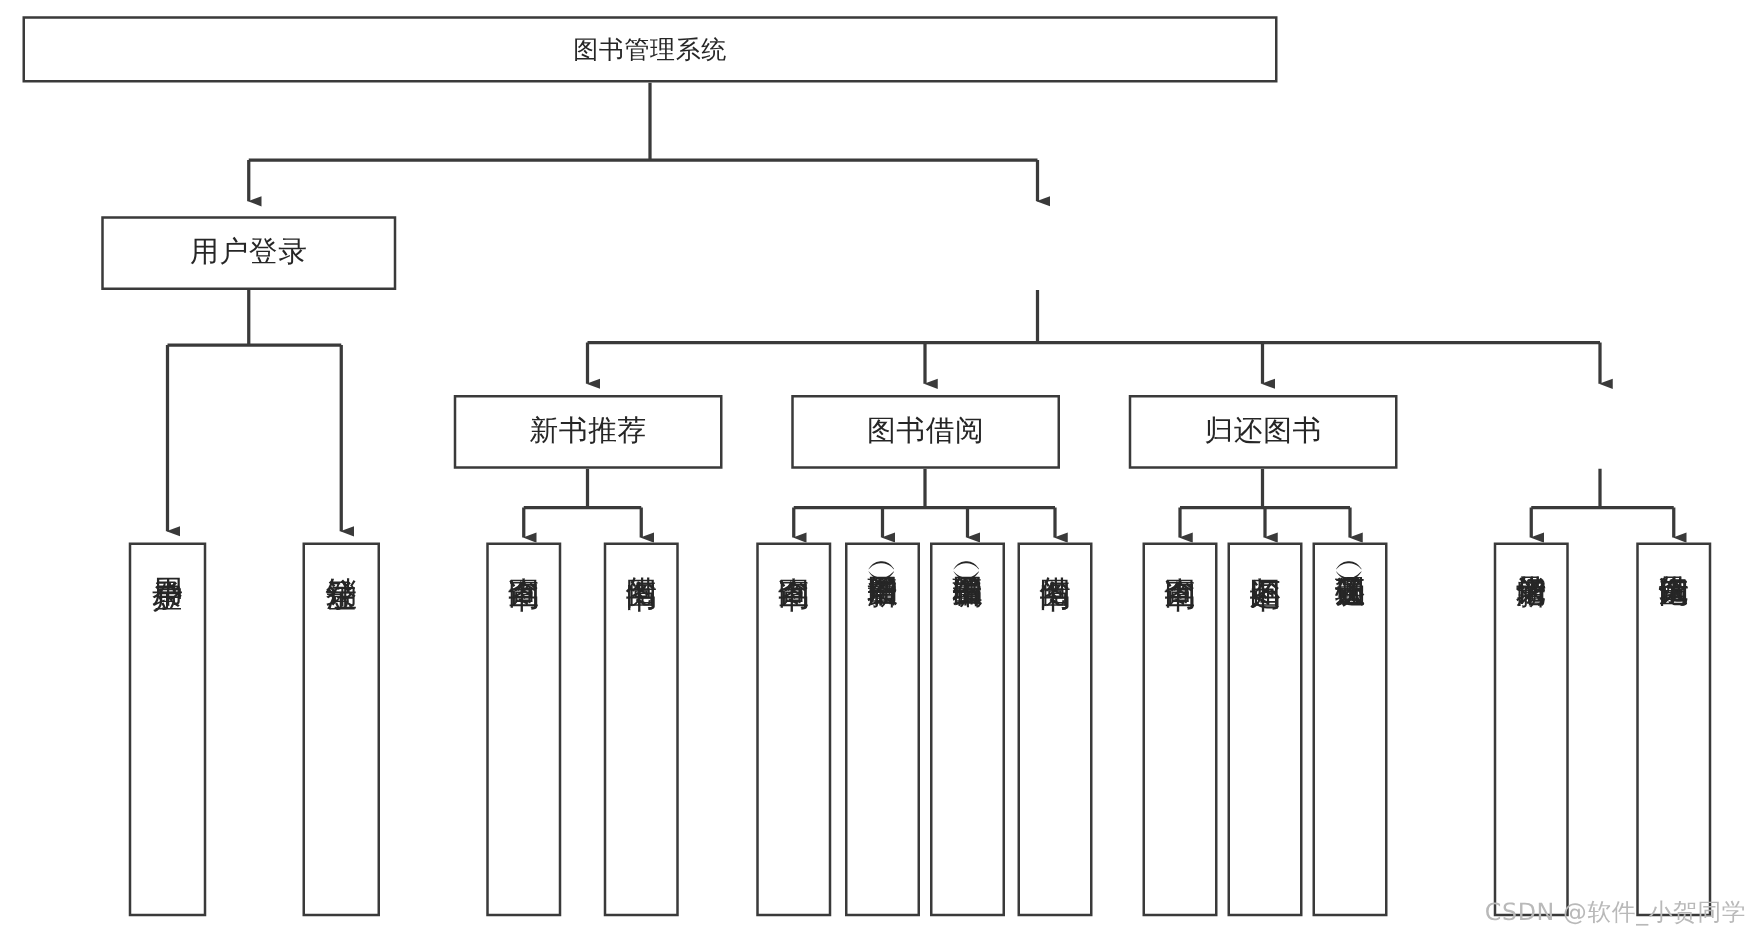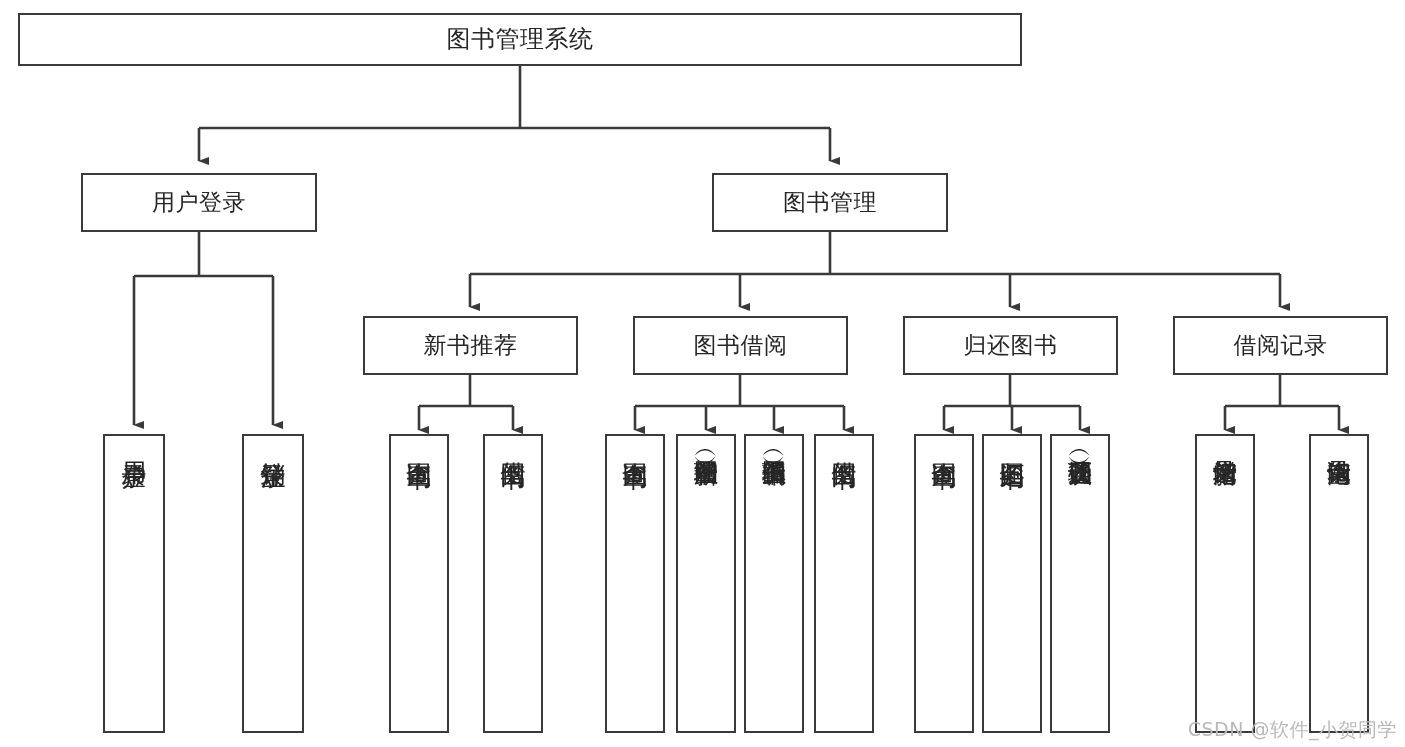--- a/index.html
+++ b/index.html
@@ -42,21 +42,21 @@
     text-align: center;
     line-height: 1.06;
     letter-spacing: 0.5px;
     white-space: nowrap;
   }
   
   .node.horiz .node-label {
     font-size: 23px;
   }
   .node.root .node-label {
-    font-size: 24px;
+    font-size: 20px;
   }
   
   .node.vert {
     align-items: flex-start;
     justify-content: center;
     padding-top: 6px;
   }
   .node.vert .node-label {
     writing-mode: vertical-rl;
     text-orientation: upright;
@@ -143,39 +143,33 @@
   </svg>
 
   <div class="node horiz root" style="left:18px; top:13px; width:1004px; height:53px;">
     <span class="node-label">图书管理系统</span>
   </div>
 
   <div class="node horiz" style="left:81px; top:173px; width:236px; height:59px;">
     <span class="node-label">用户登录</span>
   </div>
 
-  <div class="node horiz" style="left:712px; top:173px; width:236px; height:59px;">
-    <span class="node-label">图书管理</span>
-  </div>
 
   <div class="node horiz" style="left:633px; top:316px; width:215px; height:59px;">
     <span class="node-label">图书借阅</span>
   </div>
 
   <div class="node horiz" style="left:363px; top:316px; width:215px; height:59px;">
     <span class="node-label">新书推荐</span>
   </div>
 
   <div class="node horiz" style="left:903px; top:316px; width:215px; height:59px;">
     <span class="node-label">归还图书</span>
   </div>
 
-  <div class="node horiz" style="left:1173px; top:316px; width:215px; height:59px;">
-    <span class="node-label">借阅记录</span>
-  </div>
 
   <div class="node vert" style="left:103px; top:434px; width:62px; height:299px;">
     <span class="node-label">用户登录</span>
   </div>
 
   <div class="node vert" style="left:242px; top:434px; width:62px; height:299px;">
     <span class="node-label">注销登录</span>
   </div>
 
   <div class="node vert" style="left:389px; top:434px; width:60px; height:299px;">

